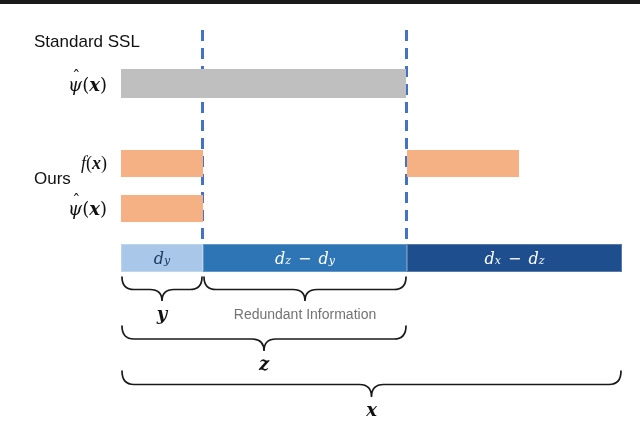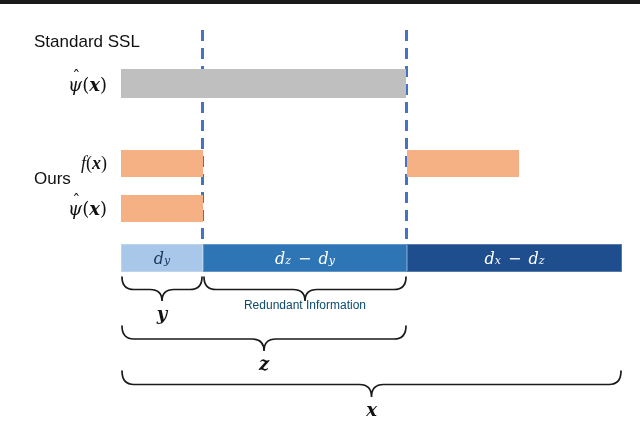--- a/index.html
+++ b/index.html
@@ -75,22 +75,22 @@
   .annot {
     position:absolute; text-align:center; color:#111111;
   }
   .annot-math {
     font-family:"DejaVu Serif", serif; font-style:italic; font-weight:bold; font-size:18px;
   }
   .annot-y { left:121px; width:82px;  top:303px; }
   .annot-z { left:121px; width:286px; top:353px; }
   .annot-x { left:121px; width:501px; top:399px; }
   .annot-red {
-    left:203px; width:204px; top:298px;
-    font-family:"Liberation Sans", sans-serif; font-size:12px; color:#0c4a6e;
+    left:203px; width:204px; top:306px;
+    font-family:"Liberation Sans", sans-serif; font-size:14px; color:#737373;
     white-space:nowrap;
   }
 </style>
 </head>
 <body>
 
 <div class="canvas">
 
   <div class="top-rule"></div>
 

